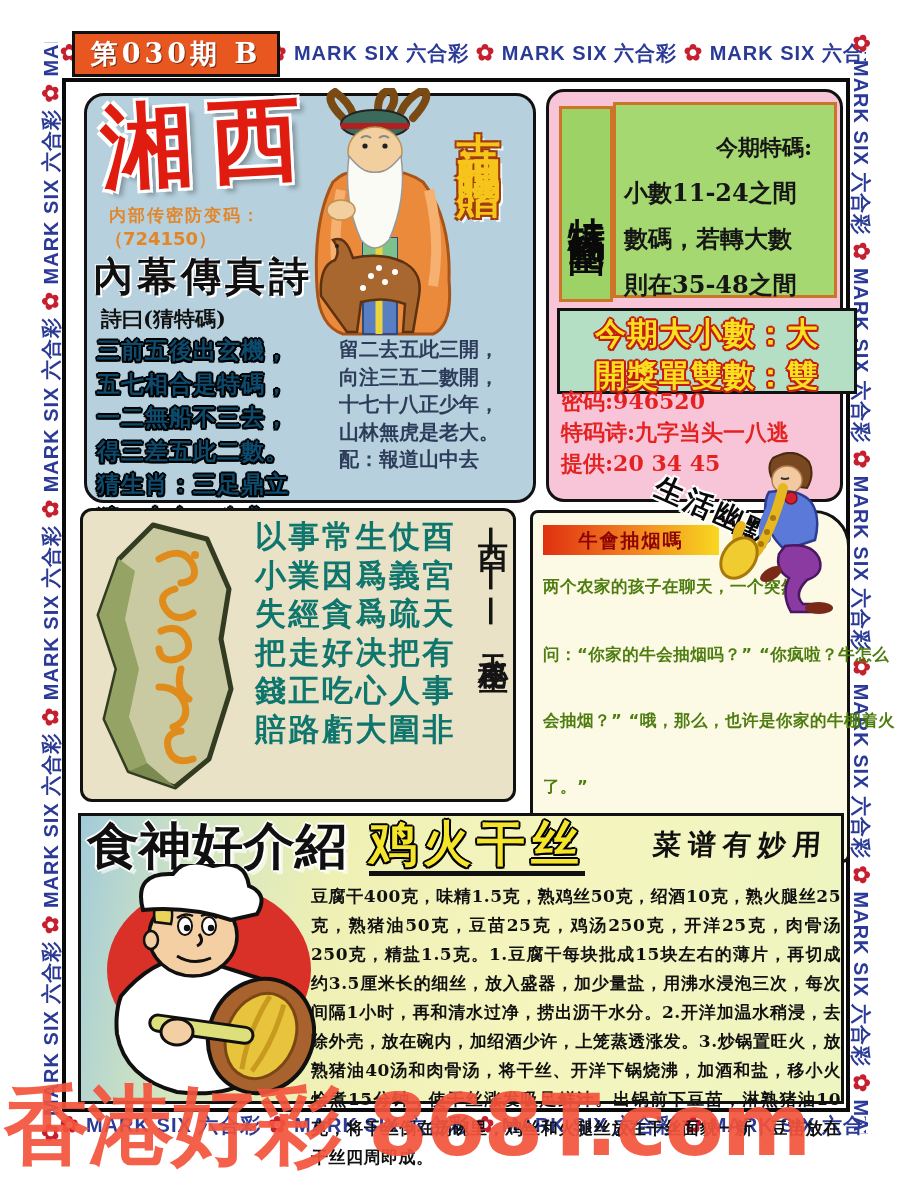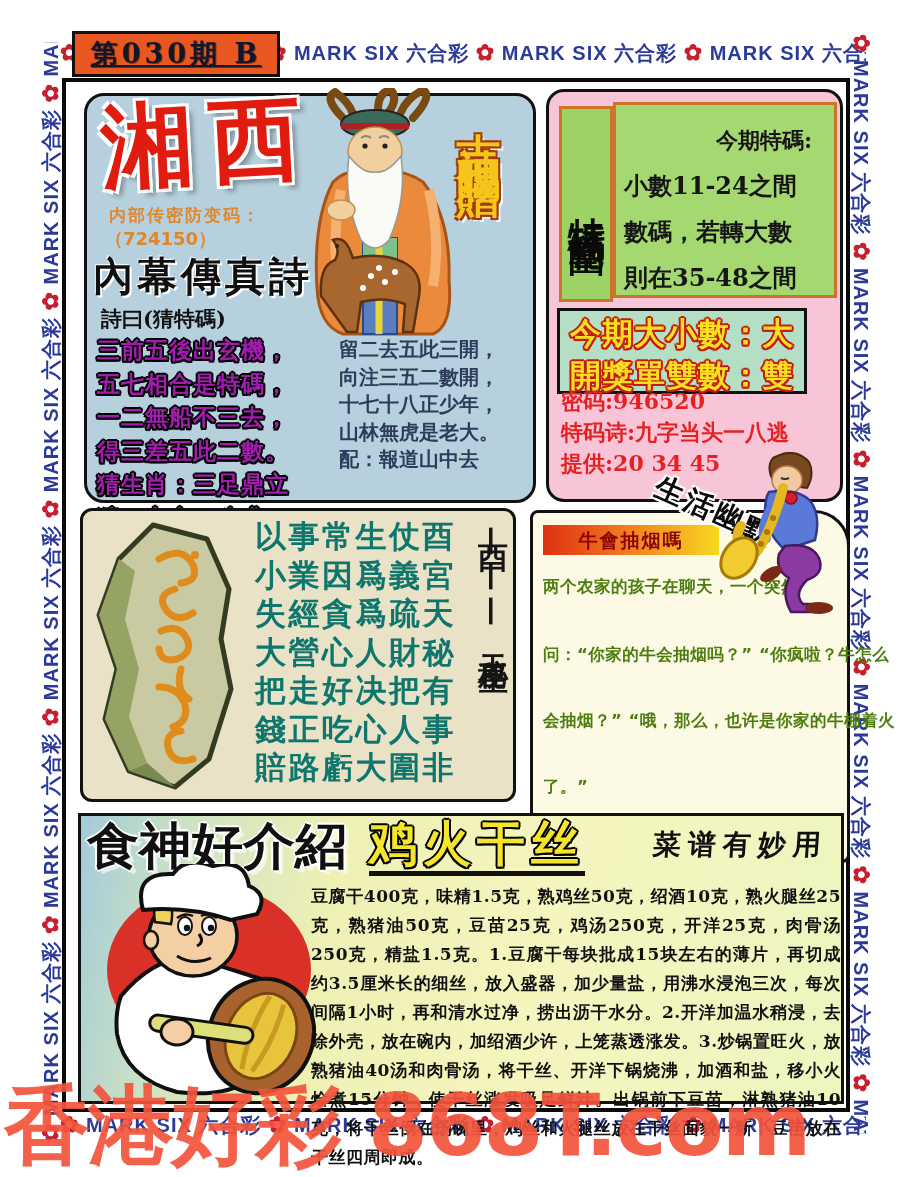--- a/index.html
+++ b/index.html
@@ -8,60 +8,60 @@
   
   .bstrip{position:absolute;white-space:nowrap;overflow:hidden;color:#2a3a96;
           font:700 20px/30px "Liberation Sans",sans-serif;letter-spacing:1px;z-index:1;}
   .bstrip .bf{color:#c62030;font-size:22px;}
   #b-top{left:60px;top:38px;width:806px;height:30px;}
   #b-bottom{left:60px;top:1110px;width:806px;height:30px;}
   #b-left{left:36px;top:1142px;width:1100px;height:30px;transform-origin:0 0;transform:rotate(-90deg);}
   #b-right{left:876px;top:34px;width:1100px;height:30px;transform-origin:0 0;transform:rotate(90deg);}
   
   #issue{position:absolute;left:72px;top:31px;width:202px;height:40px;background:#e8571f;
-         border:3px solid #111;color:#0f172a;font:700 27px/40px "DejaVu Serif",serif;
-         text-align:center;letter-spacing:4px;z-index:3;text-shadow:1px 1px 0 #7a2a10;text-decoration:underline;}
+         border:3px solid #111;color:#ffffff;font:700 27px/40px "DejaVu Serif",serif;
+         text-align:center;letter-spacing:4px;z-index:3;text-shadow:1px 1px 0 #7a2a10;}
   
   #main{position:absolute;left:62px;top:78px;width:780px;height:1026px;background:#fff;
         border:4px solid #0a0a0a;z-index:1;}
   .panel{position:absolute;z-index:2;box-sizing:border-box;}
   
   #p-blue{left:84px;top:93px;width:452px;height:410px;background:#b6d1dd;
           border:3px solid #111;border-radius:20px;}
   #xiangxi{position:absolute;left:14px;top:-4px;font:900 92px/1.1 "DejaVu Serif",serif;
            color:#e01c10;letter-spacing:16px;transform:rotate(-3deg);
            text-shadow:3px 3px 0 #fff,-3px -3px 0 #fff,3px -3px 0 #fff,-3px 3px 0 #fff,6px 6px 5px rgba(0,0,0,.3);}
   #secret1{position:absolute;left:22px;top:108px;font:800 17px/22px "DejaVu Sans",sans-serif;
            color:#e2862a;letter-spacing:2px;}
   #secret2{position:absolute;left:18px;top:132px;font:800 18px/22px "DejaVu Sans",sans-serif;color:#e2862a;}
   #inmu{position:absolute;left:6px;top:156px;font:900 40px/48px "DejaVu Serif",serif;color:#101010;
         letter-spacing:4px;text-shadow:2px 2px 0 #fff,-1px -1px 0 #fff;}
   #poemhead{position:absolute;left:14px;top:210px;font:700 21px/26px "DejaVu Serif",serif;color:#111;}
   #poem1{position:absolute;left:10px;top:238px;font:900 23px/33.5px "DejaVu Sans",sans-serif;
-         color:#a21caf;letter-spacing:1px;}
+         color:#0c4a6e;letter-spacing:1px;}
   .o-black{text-shadow:2px 0 0 #000,-2px 0 0 #000,0 2px 0 #000,0 -2px 0 #000,
            1.5px 1.5px 0 #000,-1.5px -1.5px 0 #000,1.5px -1.5px 0 #000,-1.5px 1.5px 0 #000;}
   .o-red{text-shadow:2px 0 0 #c41c10,-2px 0 0 #c41c10,0 2px 0 #c41c10,0 -2px 0 #c41c10,
          1.5px 1.5px 0 #c41c10,-1.5px -1.5px 0 #c41c10,1.5px -1.5px 0 #c41c10,-1.5px 1.5px 0 #c41c10;}
   #god{position:absolute;left:196px;top:-8px;}
   #gift{position:absolute;left:366px;top:2px;writing-mode:vertical-rl;font:900 44px/52px "DejaVu Serif",serif;
         color:#f6c51c;letter-spacing:14px;
         text-shadow:2px 2px 0 #a03c0c,-2px -2px 0 #a03c0c,2px -2px 0 #a03c0c,-2px 2px 0 #a03c0c,4px 4px 0 rgba(255,255,255,.8);}
   #poem2{position:absolute;left:252px;top:240px;font:700 20px/27.5px "DejaVu Serif",serif;color:#2c3c5a;}
   
   #p-pink{left:546px;top:89px;width:297px;height:413px;background:#f8c5d8;
           border:3px solid #111;border-radius:18px;}
   #rangebox{position:absolute;left:10px;top:14px;width:48px;height:190px;background:#9cd266;
             border:3px solid #cc7428;writing-mode:vertical-rl;text-align:center;
             font:900 37px/48px "DejaVu Sans",sans-serif;color:#0a0a0a;letter-spacing:8px;}
   #infobox{position:absolute;left:64px;top:10px;width:224px;height:196px;background:#a6d871;
-           border:3px solid #cc7428;padding:12px 8px;box-sizing:border-box;
+           border:3px solid #cc7428;padding:19px 8px;box-sizing:border-box;
            font:700 24px/46px "DejaVu Serif",serif;color:#161616;}
   #infobox .r{text-align:right;font-size:22px;padding-right:14px;}
-  #bigbox{position:absolute;left:8px;top:216px;width:250px;height:86px;background:#b4dfc4;
+  #bigbox{position:absolute;left:8px;top:216px;width:300px;height:86px;background:#b4dfc4;
           border:3px solid #111;text-align:center;font:900 31px/42px "DejaVu Sans",sans-serif;
           color:#f8e020;letter-spacing:1px;box-sizing:border-box;padding-top:1px;}
   #redlines{position:absolute;left:12px;top:294px;font:800 22px/31px "DejaVu Serif",serif;color:#e42222;}
   
   #p-tan{left:80px;top:508px;width:436px;height:294px;background:#eae2c6;
          border:3px solid #111;border-radius:12px;}
   #stone{position:absolute;left:6px;top:8px;}
   #stonepoem{position:absolute;left:172px;top:6px;font:800 31px/38.5px "DejaVu Serif",serif;
              color:#0f766e;letter-spacing:2.5px;}
   #anscol{position:absolute;left:392px;top:10px;writing-mode:vertical-rl;
@@ -184,21 +184,20 @@
       <path d="M64 6 L118 20 L140 70 L132 120 L142 170 L120 240 L86 268 L40 252 L16 200 L28 150 L10 96 L30 40 Z" fill="#c9caa2" stroke="#333c22" stroke-width="5" stroke-linejoin="round"></path>
       <path d="M40 252 L16 200 L28 150 L10 96 L30 40 L46 52 L36 100 L50 150 L40 198 L58 244 Z" fill="#95a464"></path>
       <path d="M86 268 L58 244 L40 252 Z" fill="#7a8a50"></path>
       <path d="M70 40 q24 -14 34 6 q6 16 -12 18 M86 70 q-20 6 -8 22 q10 12 26 2 M72 112 q18 -8 26 8 q6 14 -10 20 q-16 4 -18 -10 M92 150 q-6 22 8 30 M70 168 q20 0 26 18 q4 16 -12 22 M92 212 q-18 2 -12 20 q6 14 24 8" fill="none" stroke="#e08c1c" stroke-width="7" stroke-linecap="round"></path>
       <circle cx="106" cy="36" r="4" fill="#e08c1c"></circle>
     </svg>
     <div id="stonepoem">
       <div>以事常生仗酉</div>
       <div>小業因爲義宮</div>
       <div>失經貪爲疏天</div>
-      <div>大營心人財秘</div>
       <div>把走好决把有</div>
       <div>錢正吃心人事</div>
       <div>賠路虧大圍非</div>
     </div>
     <div id="anscol">酉———天秘星</div>
   </div>
 
   <div id="p-joke" class="panel">
     <div id="joketitle">牛會抽烟嗎</div>
     <div id="corner">生活幽默</div>

